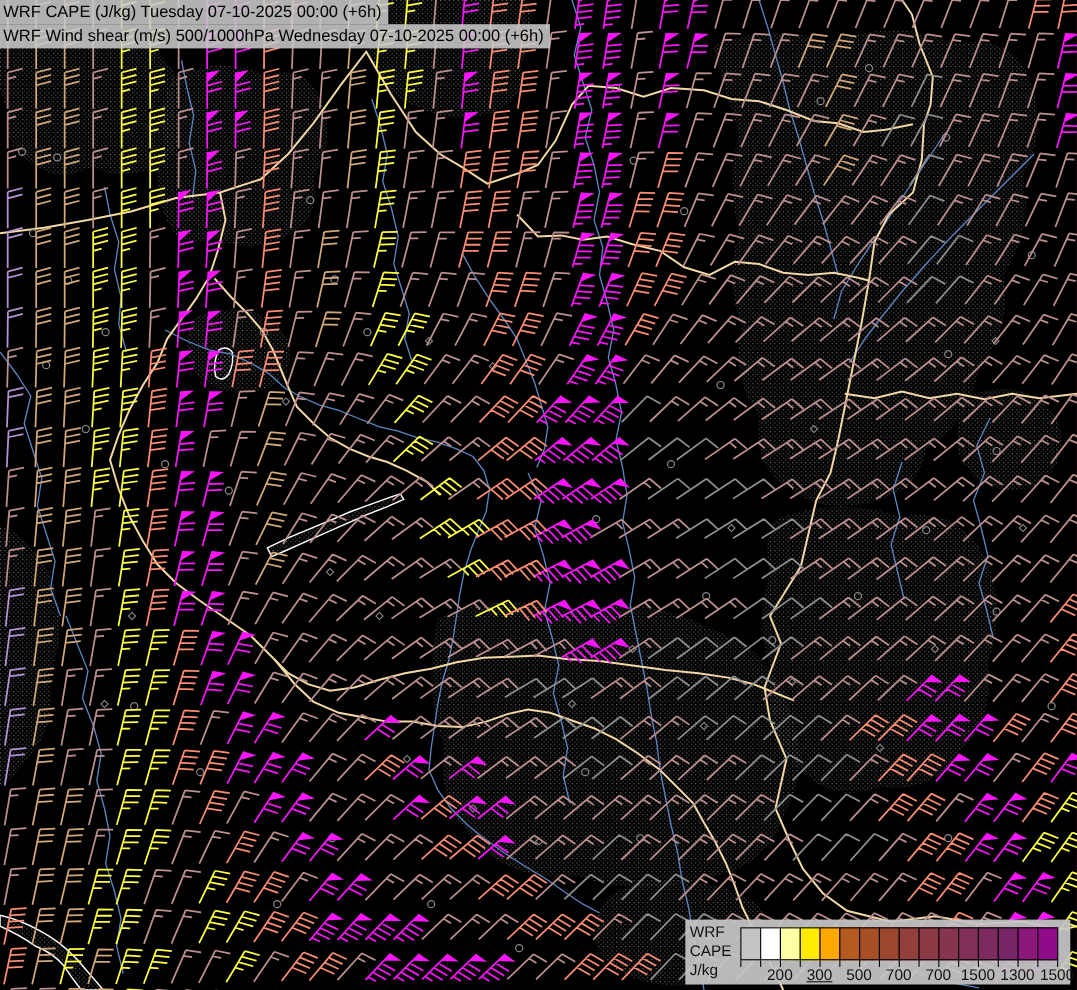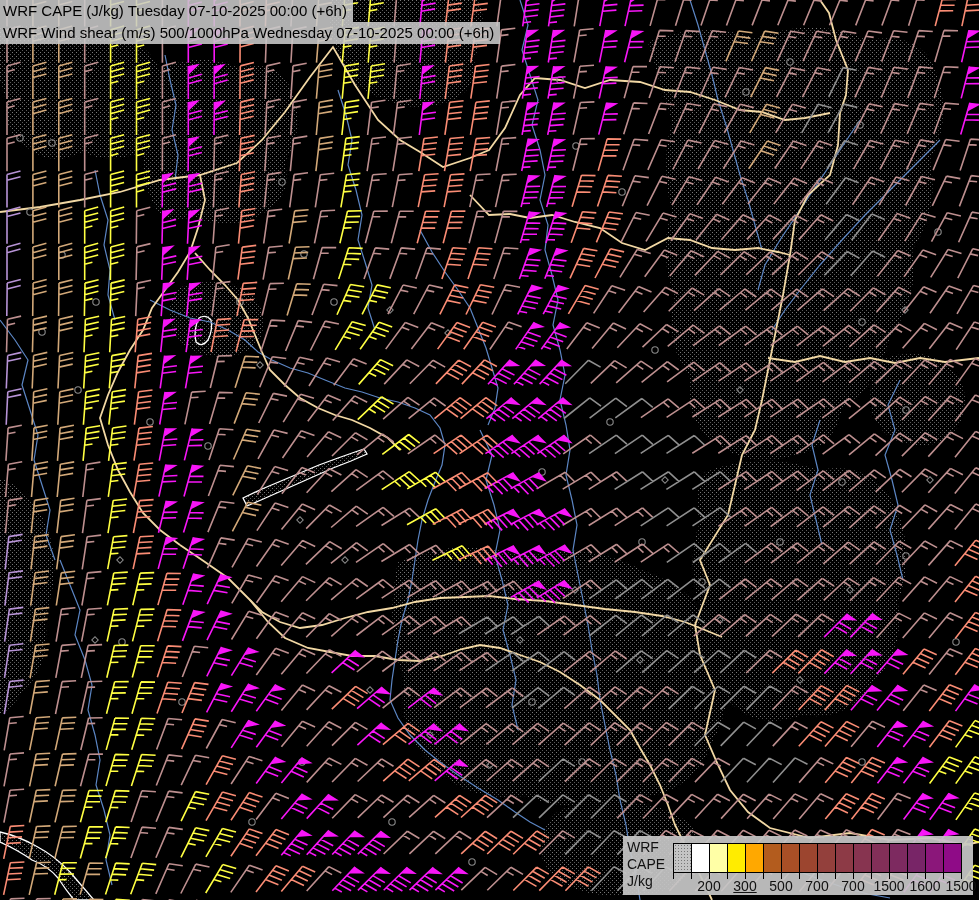--- a/index.html
+++ b/index.html
@@ -184,16 +184,16 @@
       <div class="tick" style="left: 284px;"></div>
       <div class="tick" style="left: 302px;"></div>
       <div class="tick" style="left: 320px;"></div>
       <div class="tick" style="left: 338px;"></div>
       <div class="tlab" style="left: 65px;">200</div>
       <div class="tlab" style="left: 101px; text-decoration: underline;">300</div>
       <div class="tlab" style="left: 137px;">500</div>
       <div class="tlab" style="left: 173px; text-align: center;">700</div>
       <div class="tlab" style="left: 209px;">700</div>
       <div class="tlab" style="left: 245px;">1500</div>
-      <div class="tlab" style="left: 281px;">1600</div>
+      <div class="tlab" style="left: 281px;">1300</div>
       <div class="tlab" style="left: 317px;">1500</div>
     </div>
 </div>
 
 </body></html>

